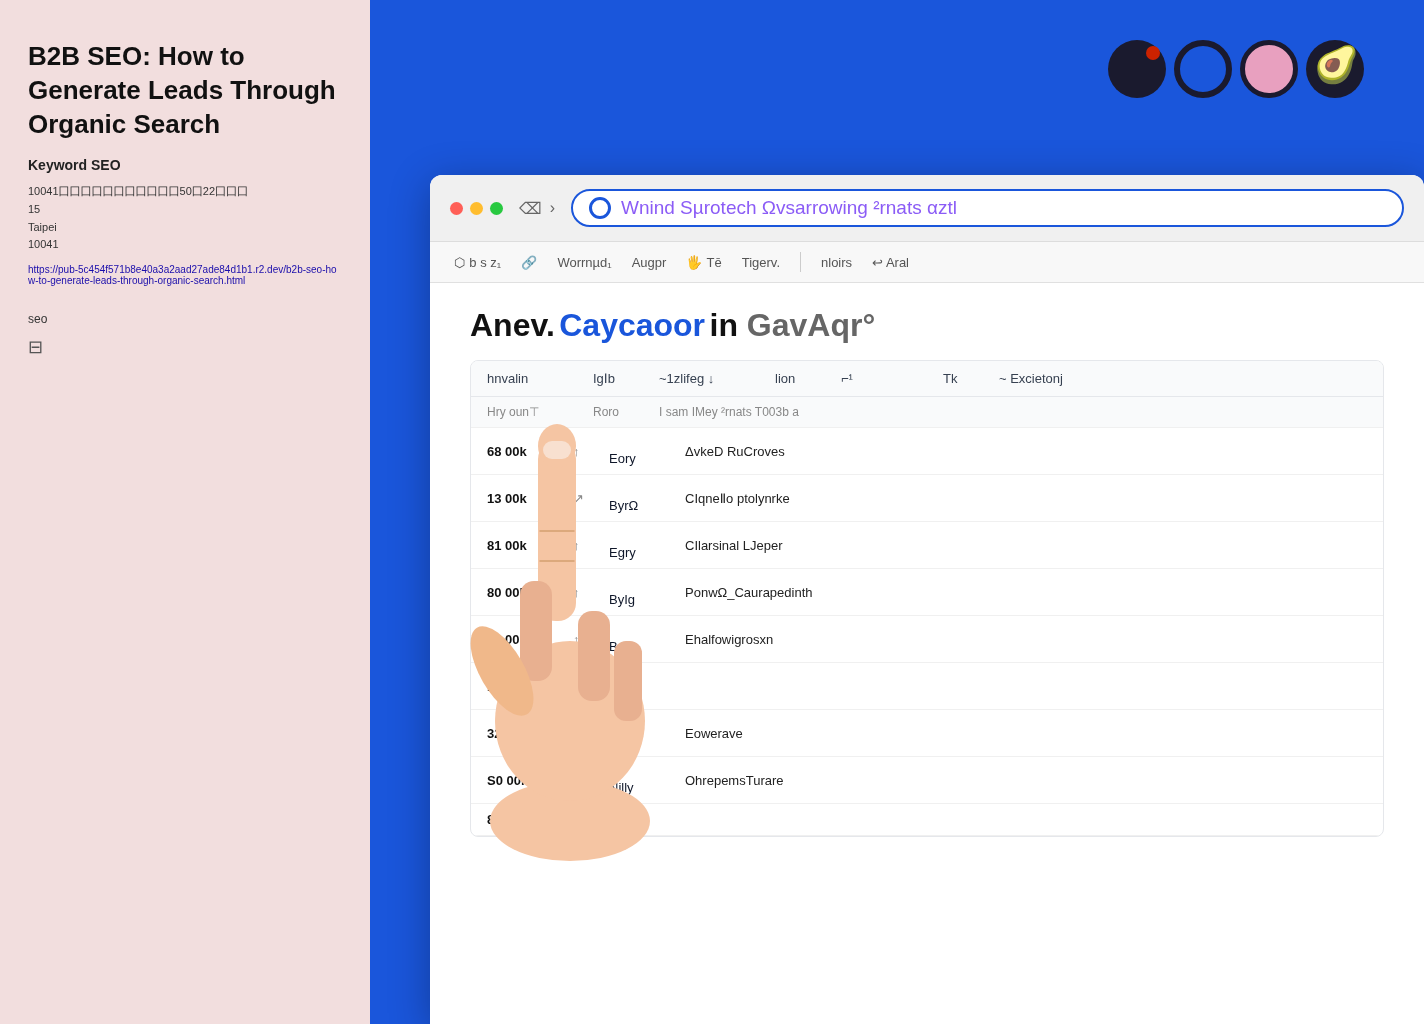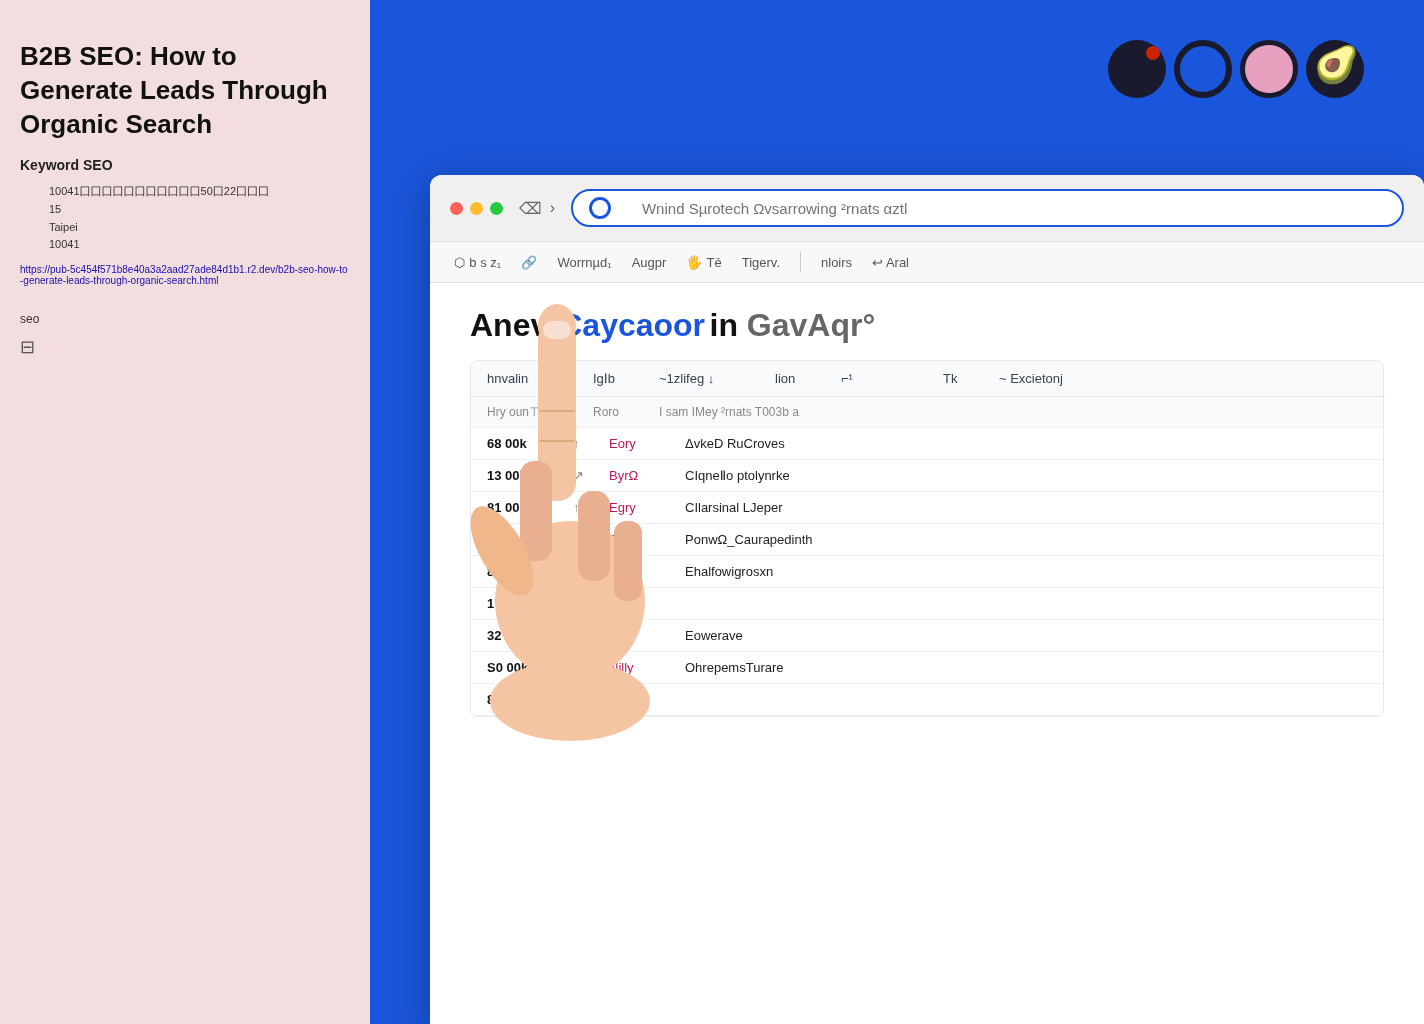--- a/index.html
+++ b/index.html
@@ -9,21 +9,21 @@
       overflow: hidden;
       font-family: -apple-system, BlinkMacSystemFont, 'Segoe UI', sans-serif;
       display: flex;
     }
 
     
     .sidebar {
       width: 370px;
       min-width: 370px;
       background: #f2dede;
-      padding: 40px 20px;
+      padding: 40px 28px;
       display: flex;
       flex-direction: column;
       gap: 10px;
       position: relative;
       z-index: 10;
     }
     .sidebar-title {
       font-size: 26px;
       font-weight: 700;
       color: #111;
@@ -32,21 +32,20 @@
     }
     .sidebar-keyword {
       font-size: 14px;
       font-weight: 600;
       color: #222;
     }
     .sidebar-meta {
       font-size: 11px;
       color: #333;
       line-height: 1.6;
-      margin-left: 29px;
     }
     .sidebar-url {
       font-size: 10px;
       color: #1a0dab;
       word-break: break-all;
       text-decoration: none;
     }
     .sidebar-tag {
       font-size: 12px;
       color: #333;
@@ -166,24 +165,23 @@
       padding: 6px 16px;
       gap: 10px;
     }
     .address-circle {
       width: 22px;
       height: 22px;
       border-radius: 50%;
       border: 3px solid #1a56db;
     }
     .address-text {
-      font-size: 15px;
-      color: #737373;
+      font-size: 19px;
+      color: #8b5cf6;
       flex: 1;
-      margin-left: 21px;
     }
 
     
     .browser-toolbar {
       background: #f8f8f8;
       padding: 10px 24px;
       display: flex;
       align-items: center;
       gap: 20px;
       border-bottom: 1px solid #e0e0e0;
@@ -233,21 +231,21 @@
       display: flex;
       align-items: center;
       padding: 8px 16px;
       border-bottom: 1px solid #f0f0f0;
       gap: 16px;
       font-size: 13px;
       color: #444;
     }
     .td-num { font-weight: 700; color: #111; min-width: 70px; }
     .td-arrow { color: #888; width: 20px; }
-    .td-name { width: 60px; color: #be185d; }
+    .td-name { width: 60px; color: #0f172a; margin-top: 15px; }
     .td-desc { flex: 1; color: #222; font-weight: 500; }
 
     
     .hand-container {
       position: absolute;
       bottom: -20px;
       left: -60px;
       width: 340px;
       height: 700px;
       pointer-events: none;

